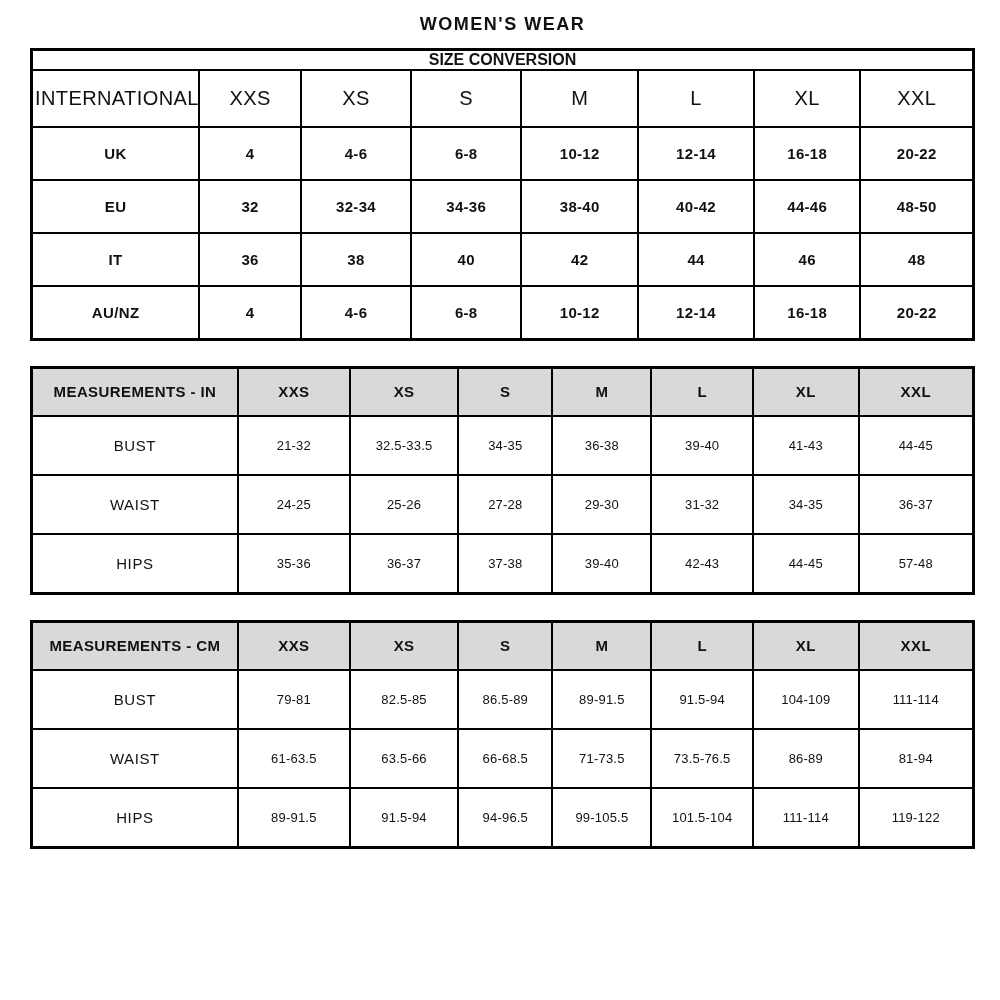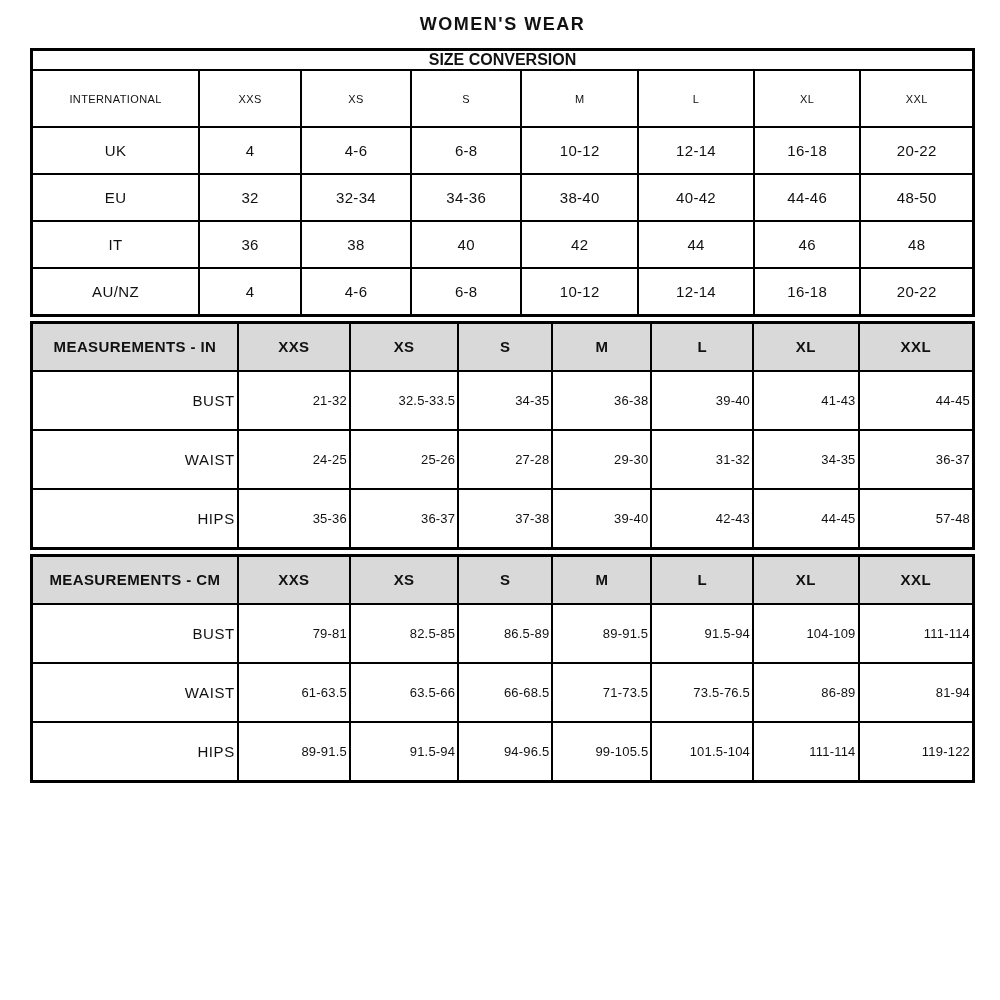--- a/index.html
+++ b/index.html
@@ -21,49 +21,49 @@
     letter-spacing: 1.5px;
     color: #111111;
     margin-bottom: 13px;
   }
   table.tbl {
     width: 945px;
     border-collapse: collapse;
     table-layout: fixed;
     border: 3px solid #000000;
   }
-  table.tbl + table.tbl { margin-top: 4px; border-radius: 13px; }
+  table.tbl + table.tbl { margin-top: 25px; border-radius: 13px; }
   .tbl th, .tbl td {
     border: 2px solid #000000;
     text-align: center;
     vertical-align: middle;
     padding: 0 2px;
   }
   
   .tbl-conv { margin-top: 13px; }
   .tbl-conv .head-row th {
     height: 57px;
     font-weight: 400;
-    font-size: 11px;
+    font-size: 20px;
     letter-spacing: 0.4px;
     background: #ffffff;
   }
-  .tbl-conv tbody tr { height: 47px; }
+  .tbl-conv tbody tr { height: 53px; font-weight: bold; }
   .tbl-conv tbody td { font-size: 15px; letter-spacing: 0.3px; }
   
   .tbl-meas { margin-top: 9px; }
   .tbl-meas .head-row th {
     height: 49px;
     background: #d9d9d9;
     font-weight: 700;
     font-size: 15px;
     letter-spacing: 0.4px;
   }
   .tbl-meas tbody tr { height: 59px; }
-  .tbl-meas tbody td { font-size: 13px; letter-spacing: 0.2px; text-align: right; }
+  .tbl-meas tbody td { font-size: 13px; letter-spacing: 0.2px; }
   .tbl-meas tbody td.row-label { font-size: 15px; letter-spacing: 0.6px; }
   .tbl-conv tbody td.row-label { font-size: 15px; letter-spacing: 0.4px; }
 </style>
 </head>
 <body>
 
 <div class="page">
 
   <div class="title">WOMEN'S WEAR</div>
 

